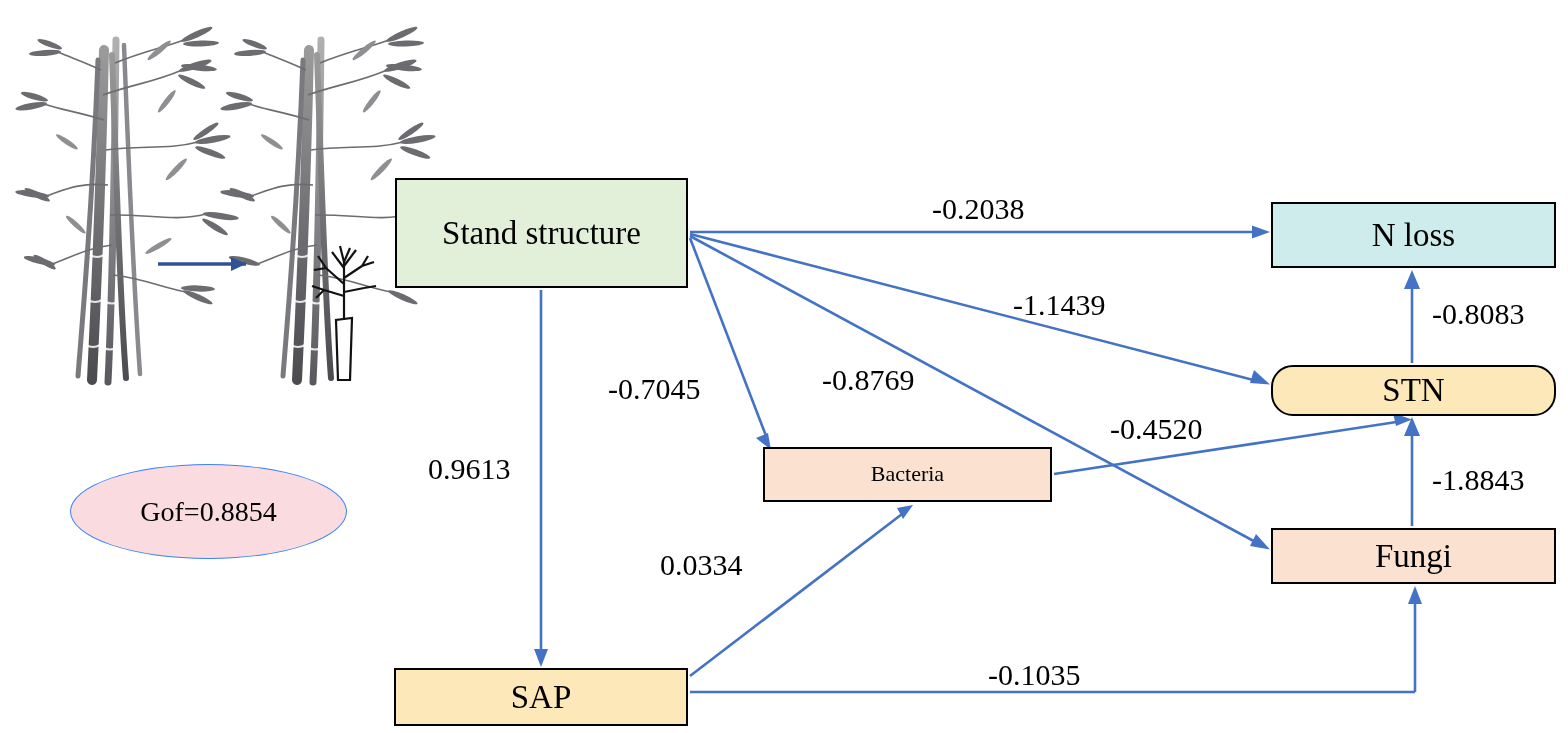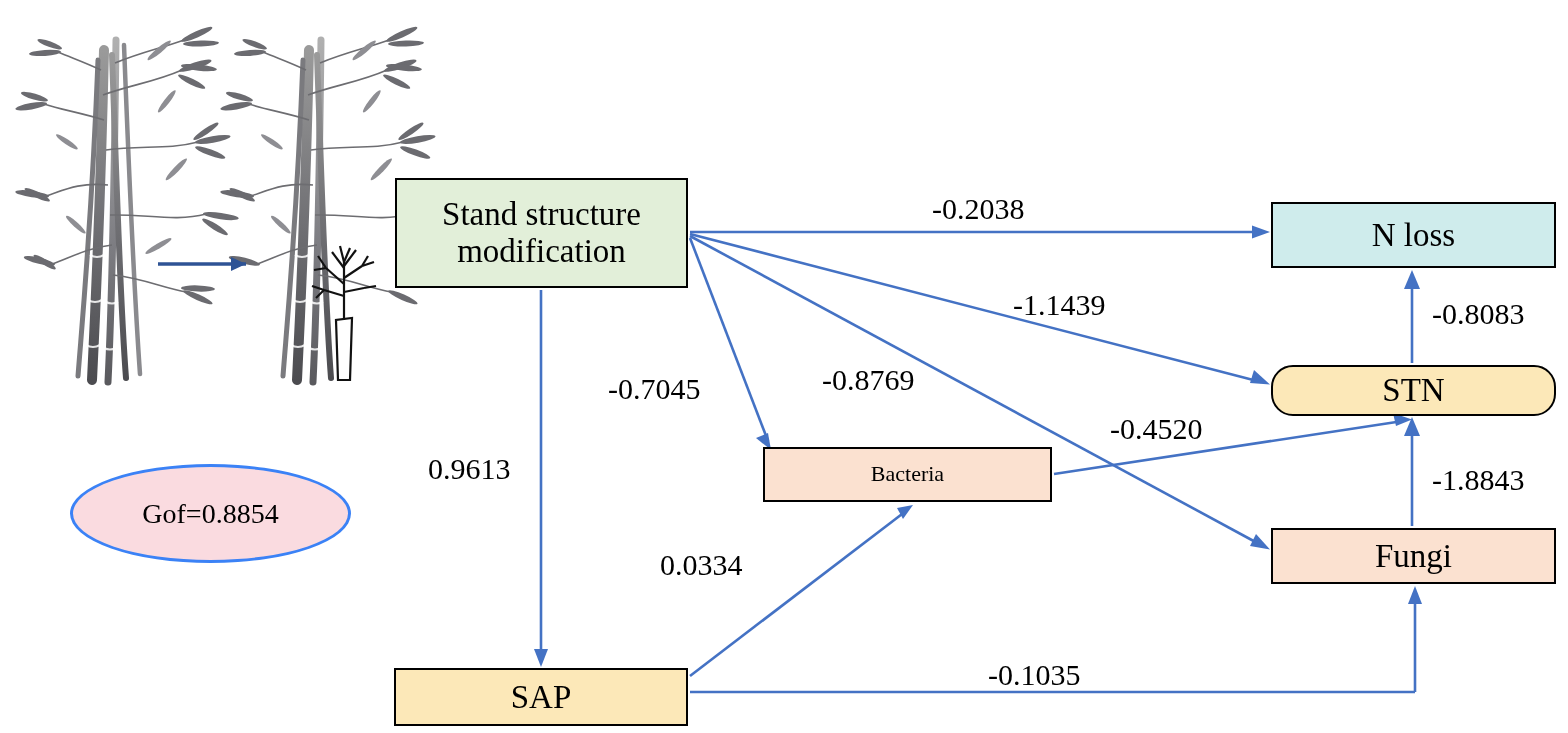--- a/index.html
+++ b/index.html
@@ -14,21 +14,21 @@
         line-height:1.12;}
 
   #node-ssm{left:395px;top:178px;width:293px;height:110px;background:#E2EFD9;font-size:33px;}
   #node-nloss{left:1271px;top:202px;width:285px;height:66px;background:#CFECEC;font-size:33px;}
   #node-stn{left:1271px;top:365px;width:285px;height:51px;background:#FCE8B8;font-size:33px;border-radius:22px;}
   #node-bacteria{left:763px;top:447px;width:289px;height:55px;background:#FBE1D0;font-size:22px;}
   #node-fungi{left:1271px;top:528px;width:285px;height:56px;background:#FBE1D0;font-size:33px;}
   #node-sap{left:394px;top:668px;width:294px;height:58px;background:#FCE8B8;font-size:33px;}
 
   #gof-ellipse{position:absolute;left:70px;top:464px;width:275px;height:93px;
-               background:#FADBE0;border:3px solid #3b82f6;border-radius:50%;
+               background:#FADBE0;border:1px solid #3b82f6;border-radius:50%;
                display:flex;align-items:center;justify-content:center;
                font-size:28px;color:#000;}
 
   .edge-label{position:absolute;font-family:"Liberation Serif","DejaVu Serif",serif;
               font-size:30px;color:#000;white-space:nowrap;background:transparent;}
 
   svg.overlay{position:absolute;left:0;top:0;width:1568px;height:733px;
               pointer-events:none;overflow:visible;}
 </style>
 </head>
@@ -336,21 +336,20 @@
       <g>
         <line x1="1412" y1="363" x2="1412" y2="278"></line>
         <path d="M1412,270 L1404,289 L1420,289 Z" fill="#4472C4" stroke="none"></path>
       </g>
     </g>
   </svg>
 
   <div class="node" id="node-ssm">
     <span>
       <span>Stand structure</span><br>
-      <span>modification</span>
     </span>
   </div>
 
   <div class="node" id="node-nloss">
     <span>N loss</span>
   </div>
 
   <div class="node" id="node-stn">
     <span>STN</span>
   </div>

